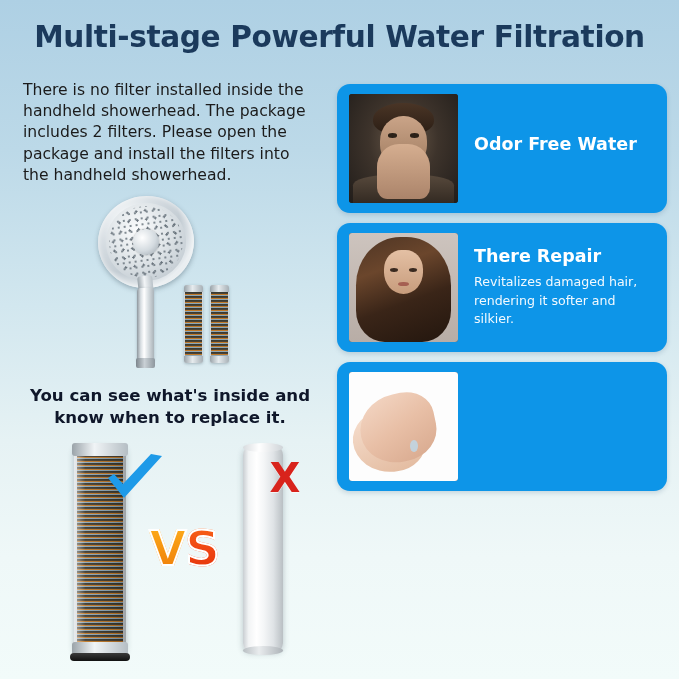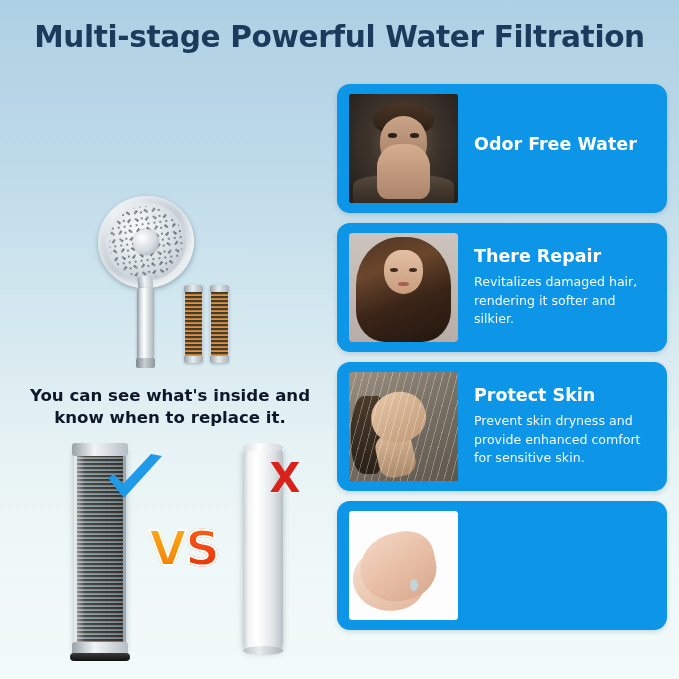--- a/index.html
+++ b/index.html
@@ -232,20 +232,21 @@
   .ph4 .drop{position:absolute;left:56%;top:62%;width:7%;height:11%;border-radius:50% 50% 50% 50%;
     background:rgba(190,215,230,.85);}
 </style>
 </head>
 <body>
 
 <div class="stage">
 
   <div class="title">Multi-stage Powerful Water Filtration</div>
 
+  <div class="intro">There is no filter installed inside the handheld showerhead. The package includes 2 filters. Please open the package and install the filters into the handheld showerhead.</div>
 
   <div class="shower">
     <div class="sh-head">
       <div class="sh-face"></div>
       <div class="sh-hub"></div>
     </div>
     <div class="sh-neck"></div>
     <div class="sh-handle"></div>
     <div class="sh-base"></div>
   </div>
@@ -310,34 +311,20 @@
             <div class="eyeR"></div>
             <div class="lips"></div>
         </div>
       </div>
       <div class="card-body">
         <div class="card-title">There Repair</div>
         <div class="card-desc">Revitalizes damaged hair, rendering it softer and silkier.</div>
       </div>
     </div>
 
-    <div class="card">
-      <div class="card-thumb">
-        <div class="ph ph3">
-          <div class="hair"></div>
-            <div class="neck"></div>
-            <div class="face"></div>
-            <div class="water"></div>
-        </div>
-      </div>
-      <div class="card-body">
-        <div class="card-title">Protect Skin</div>
-        <div class="card-desc">Prevent skin dryness and provide enhanced comfort for sensitive skin.</div>
-      </div>
-    </div>
 
     <div class="card">
       <div class="card-thumb">
         <div class="ph ph4">
           <div class="handB"></div>
             <div class="handA"></div>
             <div class="drop"></div>
         </div>
       </div>
     </div>

